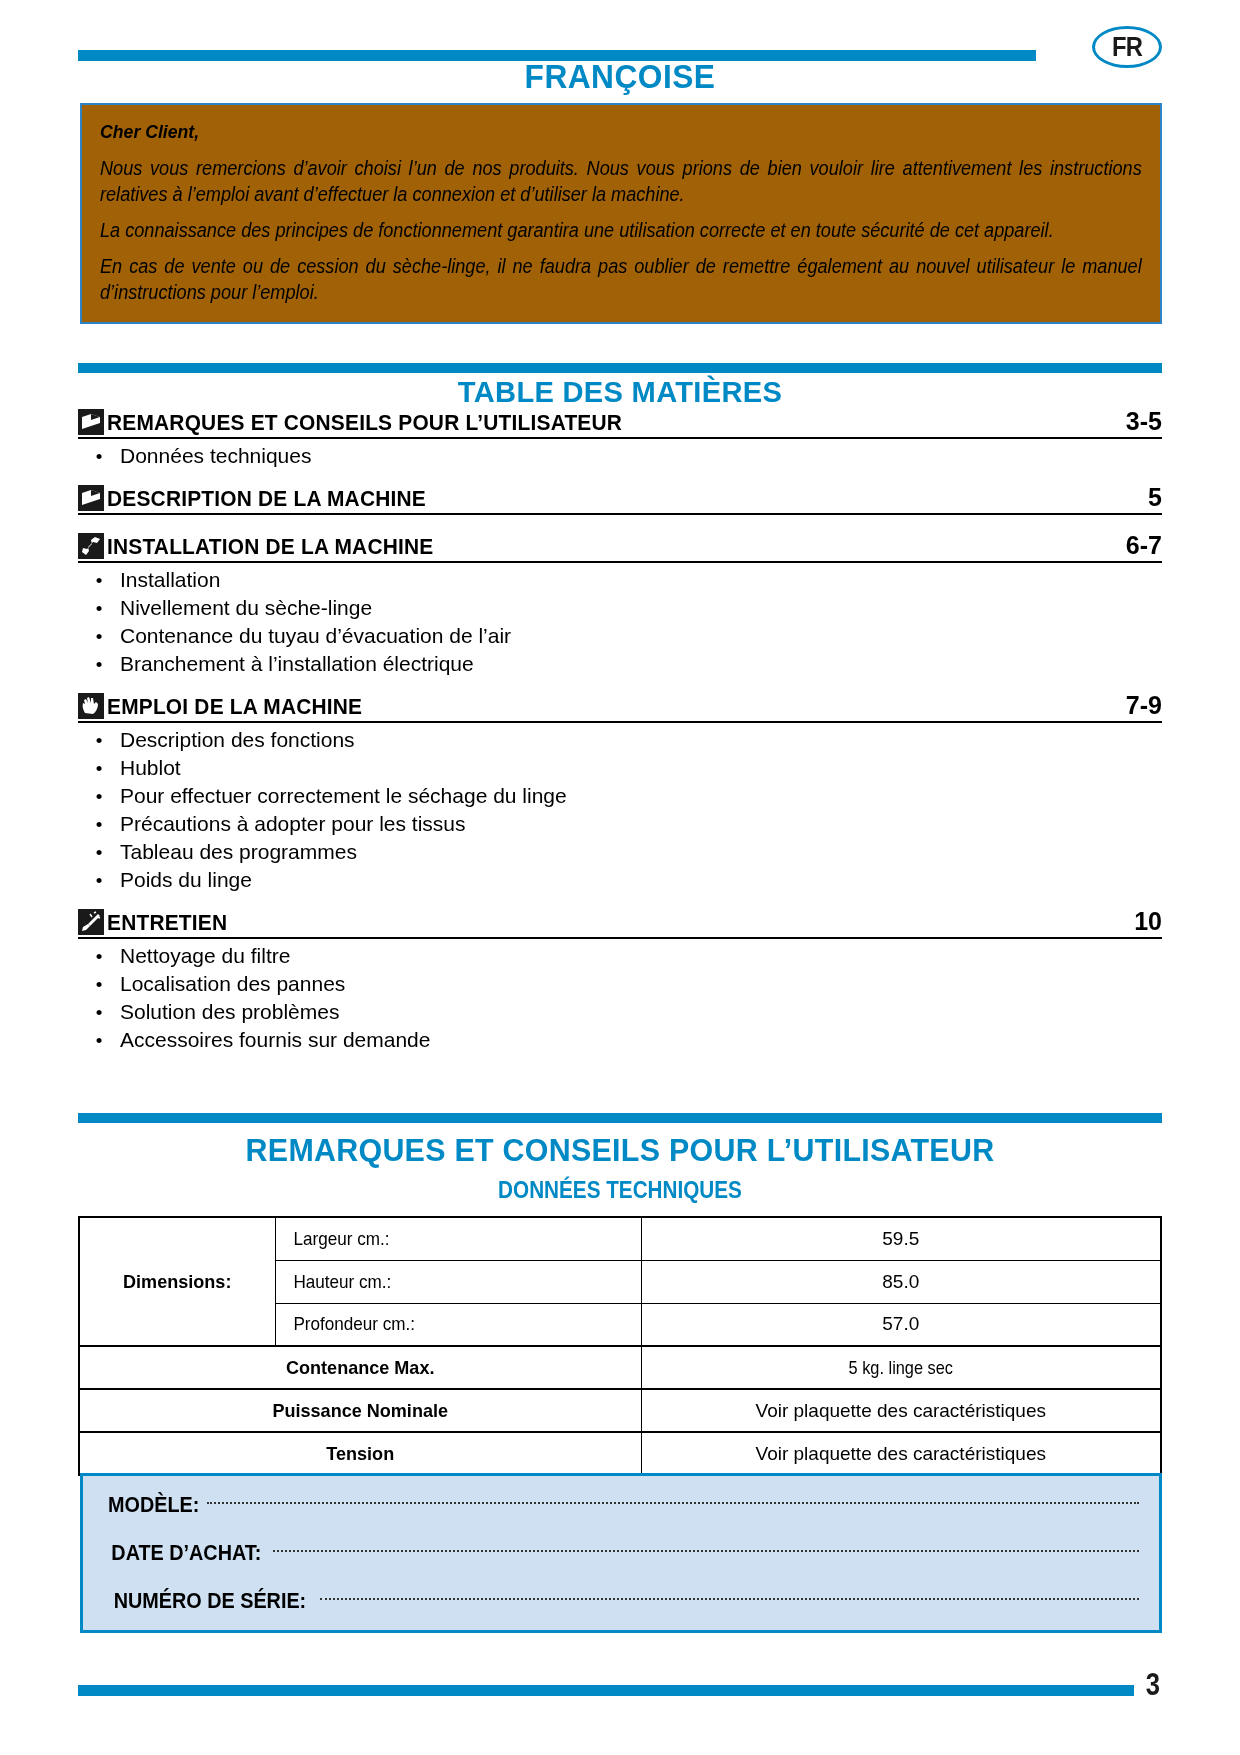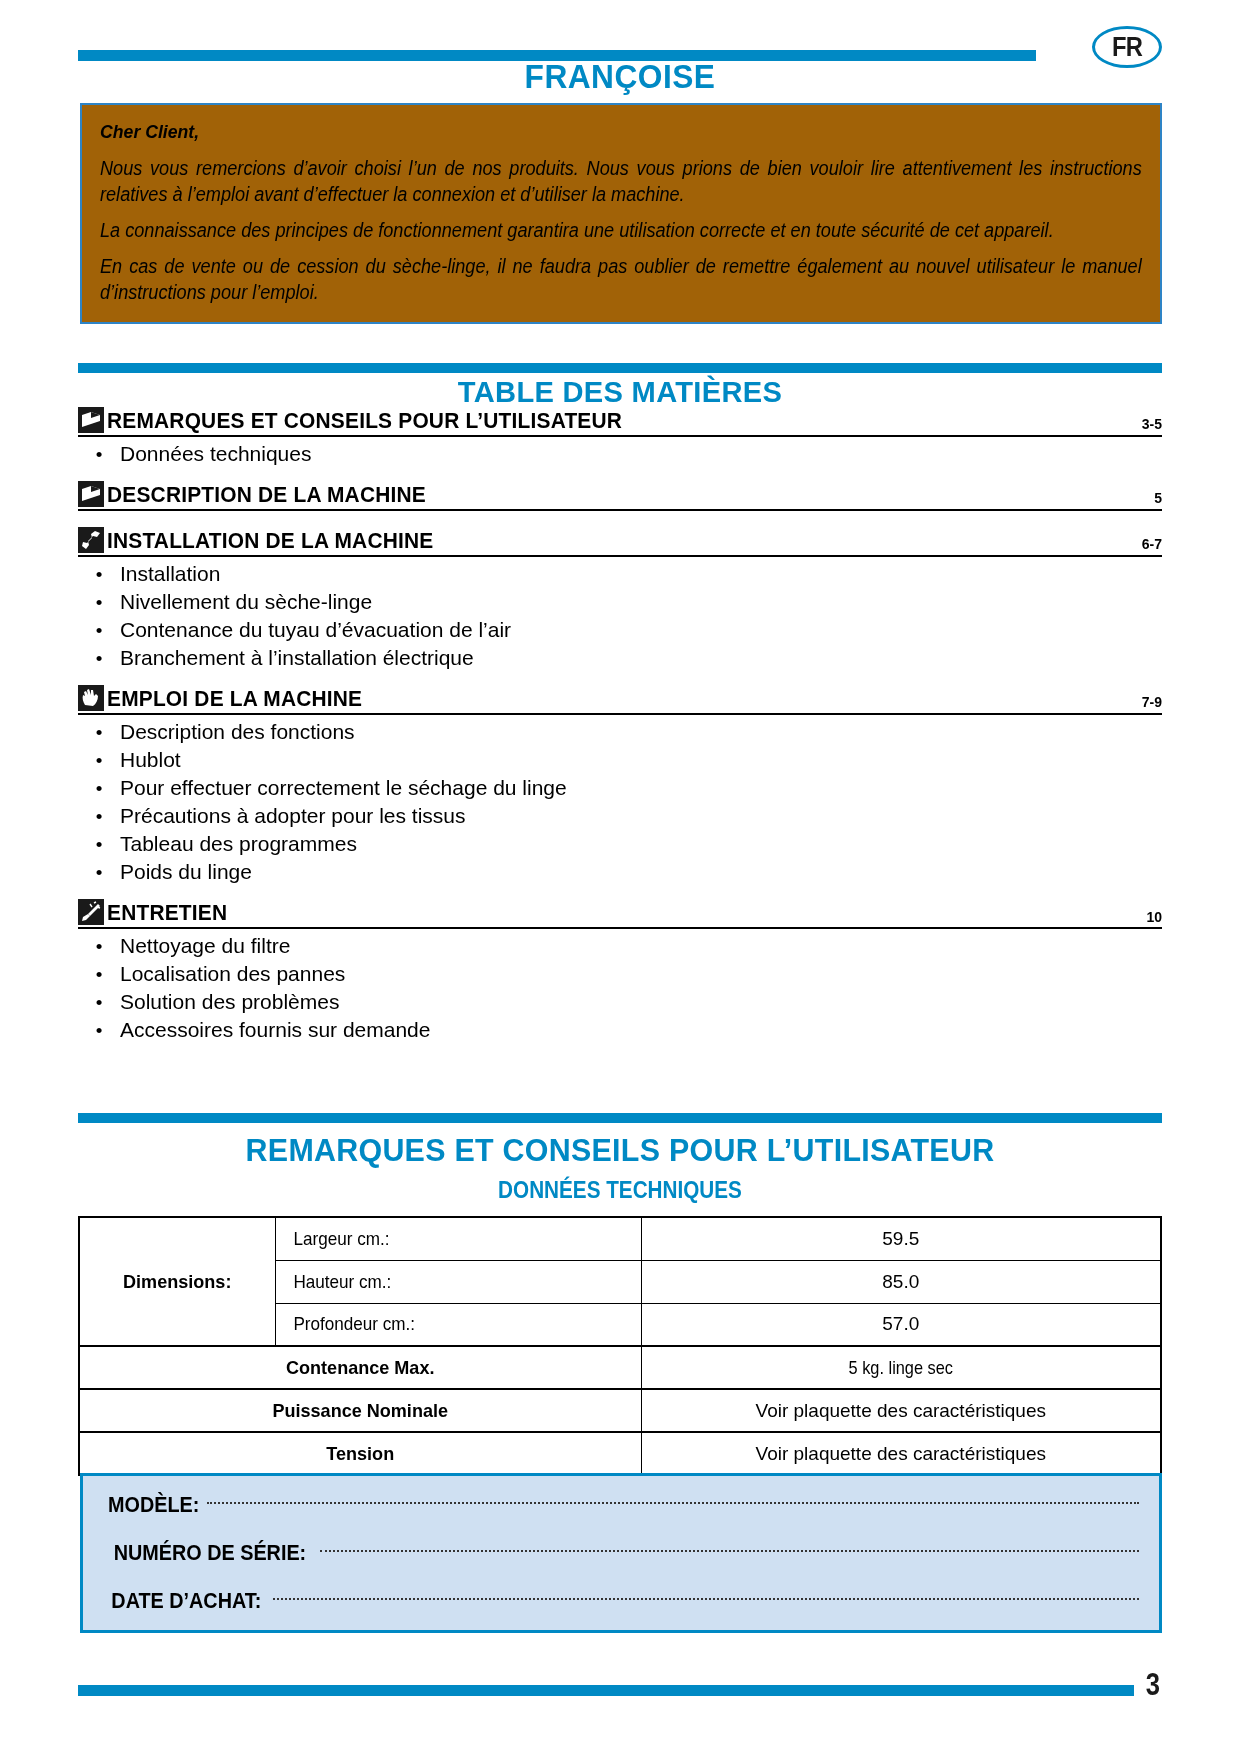--- a/index.html
+++ b/index.html
@@ -153,21 +153,21 @@
     font-weight: bold;
     font-size: 22.5px;
     transform: scaleX(0.93);
     transform-origin: left bottom;
     flex: 1 1 auto;
     letter-spacing: 0.2px;
     line-height: 1.12;
   }
   .sec-page {
     font-weight: bold;
-    font-size: 14px;
+    font-size: 25px;
     flex: 0 0 auto;
     text-align: right;
     min-width: 56px;
     line-height: 1.12;
   }
 
   .toc-item {
     display: flex;
     align-items: baseline;
     font-size: 21px;
@@ -503,25 +503,25 @@
       </tr>
     </tbody>
   </table>
 
   <div class="form-box">
     <div class="form-row">
       <span class="flabel">MODÈLE:</span>
       <span class="dots"></span>
     </div>
     <div class="form-row">
+      <span class="flabel">DATE D’ACHAT:</span>
+      <span class="dots"></span>
+    </div>
+    <div class="form-row">
       <span class="flabel">NUMÉRO DE SÉRIE:</span>
-      <span class="dots"></span>
-    </div>
-    <div class="form-row">
-      <span class="flabel">DATE D’ACHAT:</span>
       <span class="dots"></span>
     </div>
   </div>
 
   <div class="footer">
     <div class="footer-bar"></div>
     <div class="footer-page">3</div>
   </div>
 
 </div>

